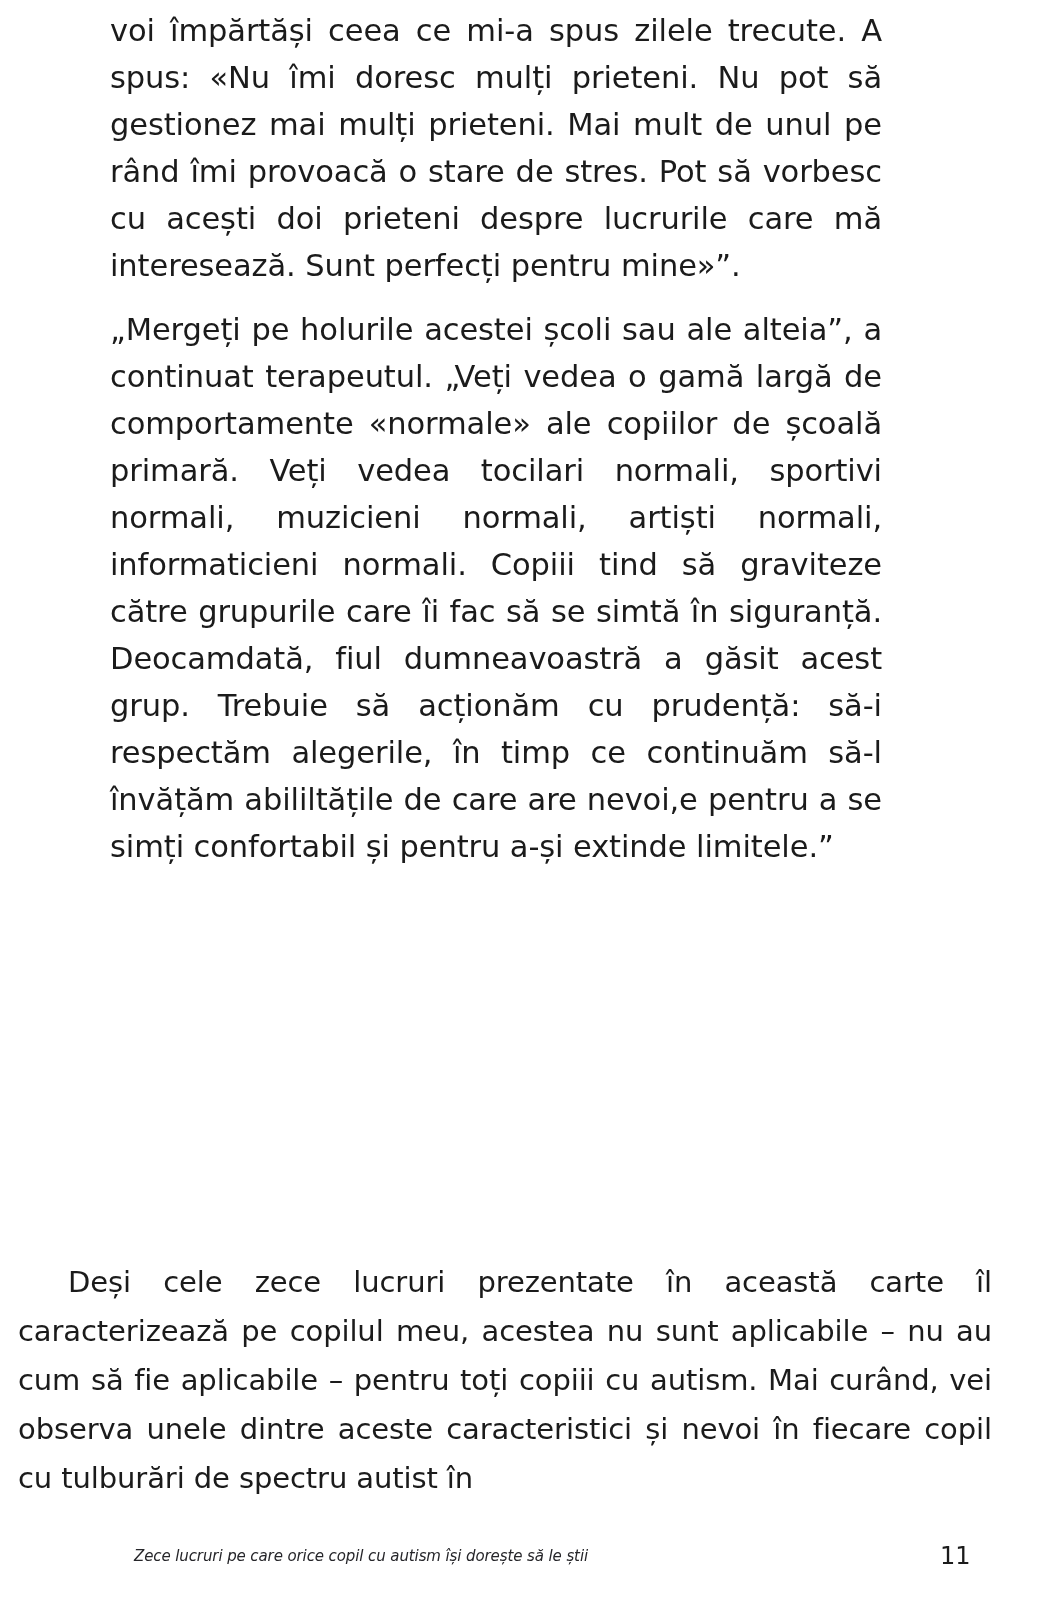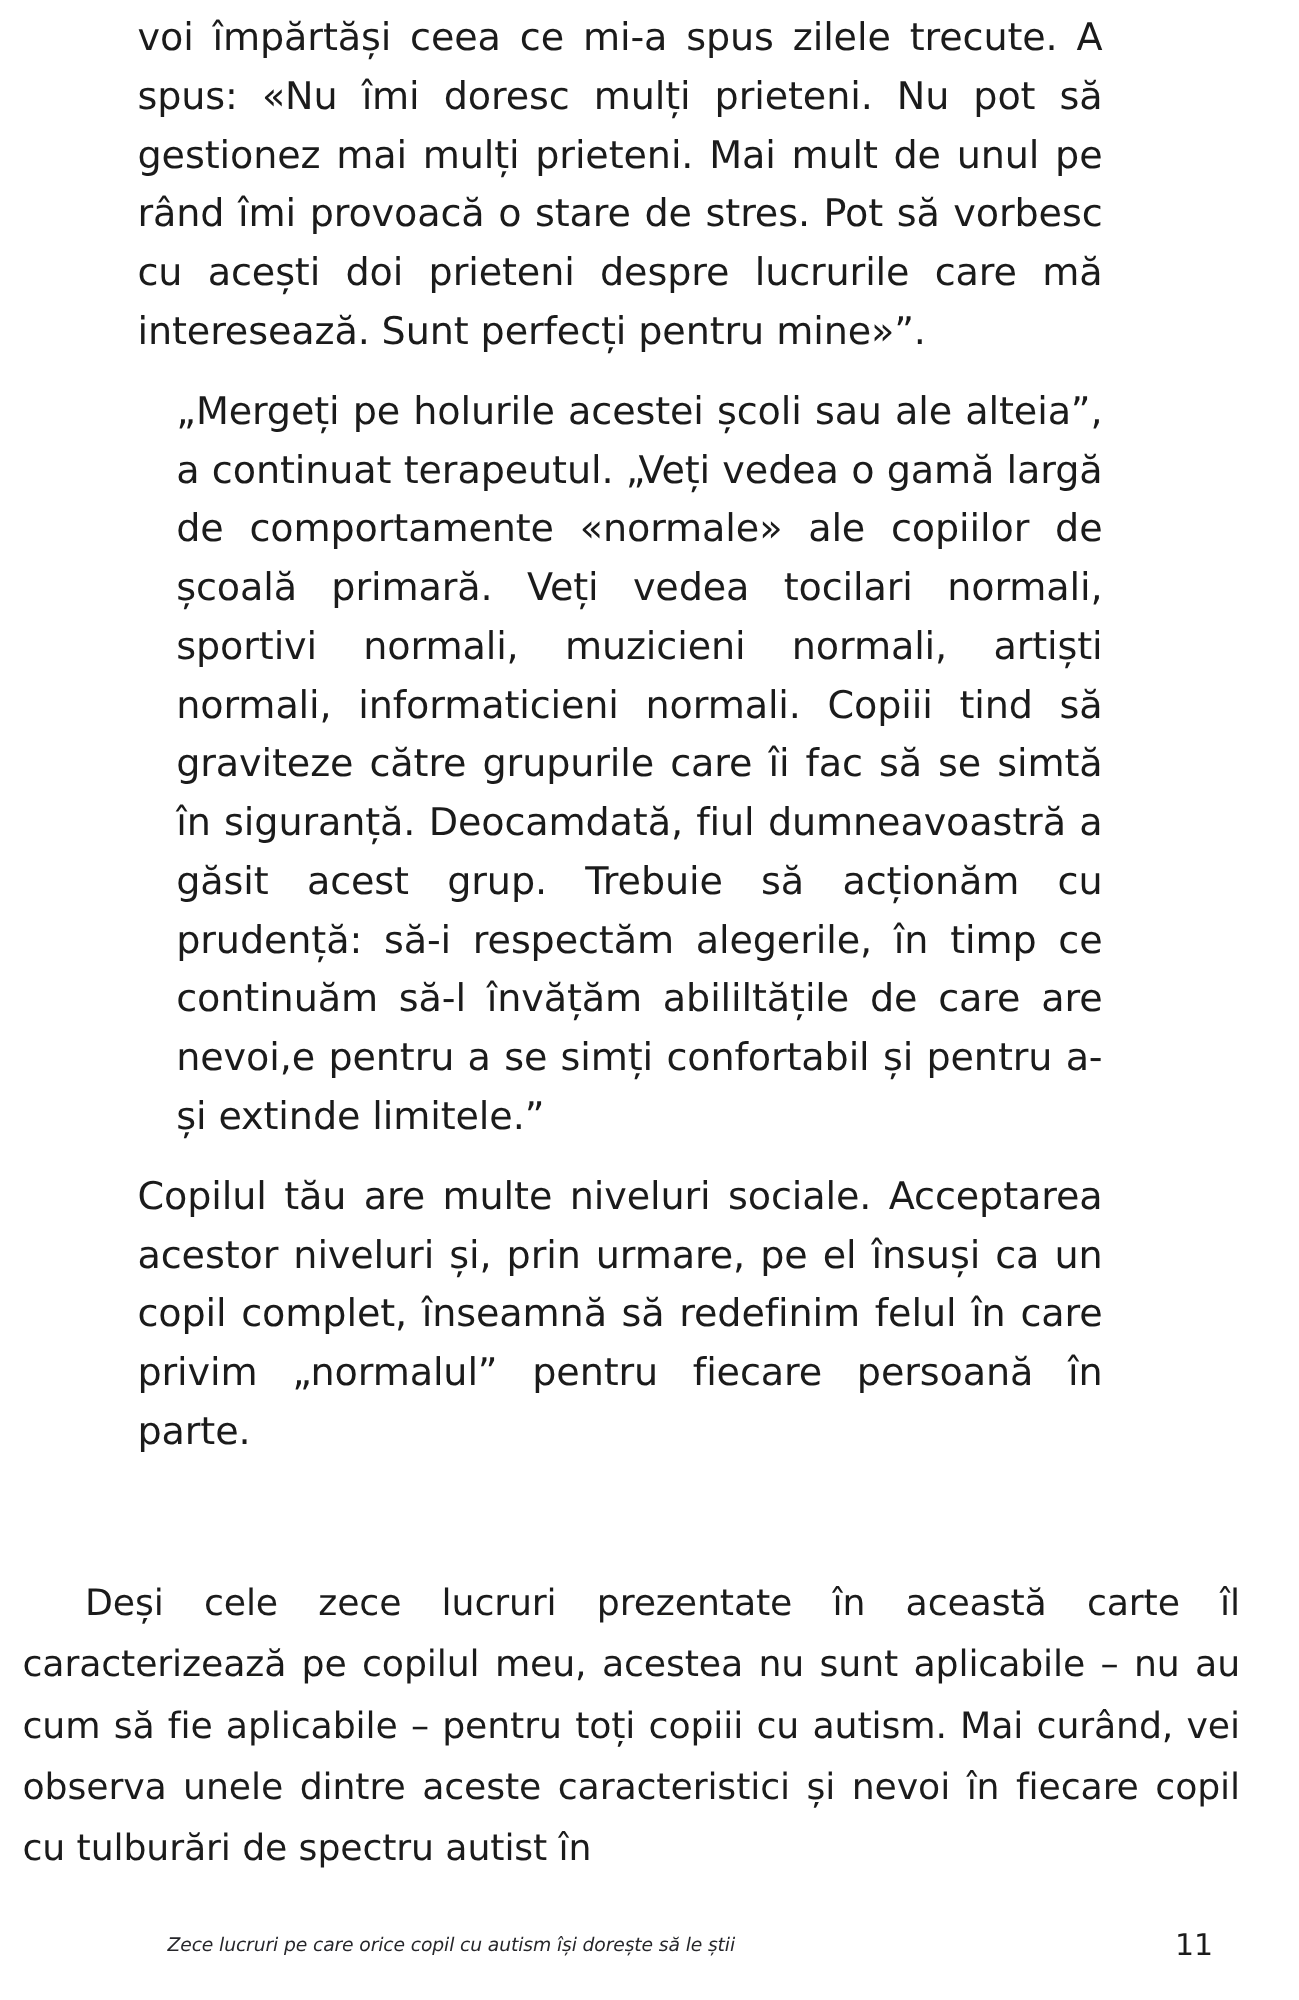--- a/index.html
+++ b/index.html
@@ -34,21 +34,21 @@
     text-align-last: left;
     font-size: 30.5px;
     line-height: 47px;
     letter-spacing: -0.1px;
     word-spacing: 0px;
     color: #1b1b1b;
     font-weight: 400;
   }
 
   .quote-block p.p1 { margin-top: 7px; }
-  .quote-block p.p2 { margin-top: 17px; margin-left: 31px; }
+  .quote-block p.p2 { margin-top: 17px; }
   .quote-block p.p3 { margin-top: 17px; }
 
   
   .final-para {
     position: absolute;
     left: 18px;
     top: 1258px;
     width: 974px;
     margin: 0;
     text-align: justify;
@@ -95,21 +95,20 @@
 </head>
 <body>
 
 <div class="page">
 
   <div class="quote-block">
     <p class="p1">voi împărtăși ceea ce mi-a spus zilele trecute. A spus: «Nu îmi doresc mulți prieteni. Nu pot să gestionez mai mulți prieteni. Mai mult de unul pe rând îmi provoacă o stare de stres. Pot să vorbesc cu acești doi prieteni despre lucrurile care mă interesează. Sunt perfecți pentru mine»”.</p>
 
     <p class="p2">„Mergeți pe holurile acestei școli sau ale alteia”, a continuat terapeutul. „Veți vedea o gamă largă de comportamente «normale» ale copiilor de școală primară. Veți vedea tocilari normali, sportivi normali, muzicieni normali, artiști normali, informaticieni normali. Copiii tind să graviteze către grupurile care îi fac să se simtă în siguranță. Deocamdată, fiul dumneavoastră a găsit acest grup. Trebuie să acționăm cu prudență: să-i respectăm alegerile, în timp ce continuăm să-l învățăm abililtățile de care are nevoi,e pentru a se simți confortabil și pentru a-și extinde limitele.”</p>
 
-    <p class="p3">Copilul tău are multe niveluri sociale. Acceptarea acestor niveluri și, prin urmare, pe el însuși ca un copil complet, înseamnă să redefinim felul în care privim „normalul” pentru fiecare persoană în parte.</p>
   </div>
 
   <p class="final-para">Deși cele zece lucruri prezentate în această carte îl caracterizează pe copilul meu, acestea nu sunt aplicabile – nu au cum să fie aplicabile – pentru toți copiii cu autism. Mai curând, vei observa unele dintre aceste caracteristici și nevoi în fiecare copil cu tulburări de spectru autist în</p>
 
   <div class="footer">
     <div class="footer-title">Zece lucruri pe care orice copil cu autism își dorește să le știi</div>
     <div class="footer-page">11</div>
   </div>
 
 </div>

